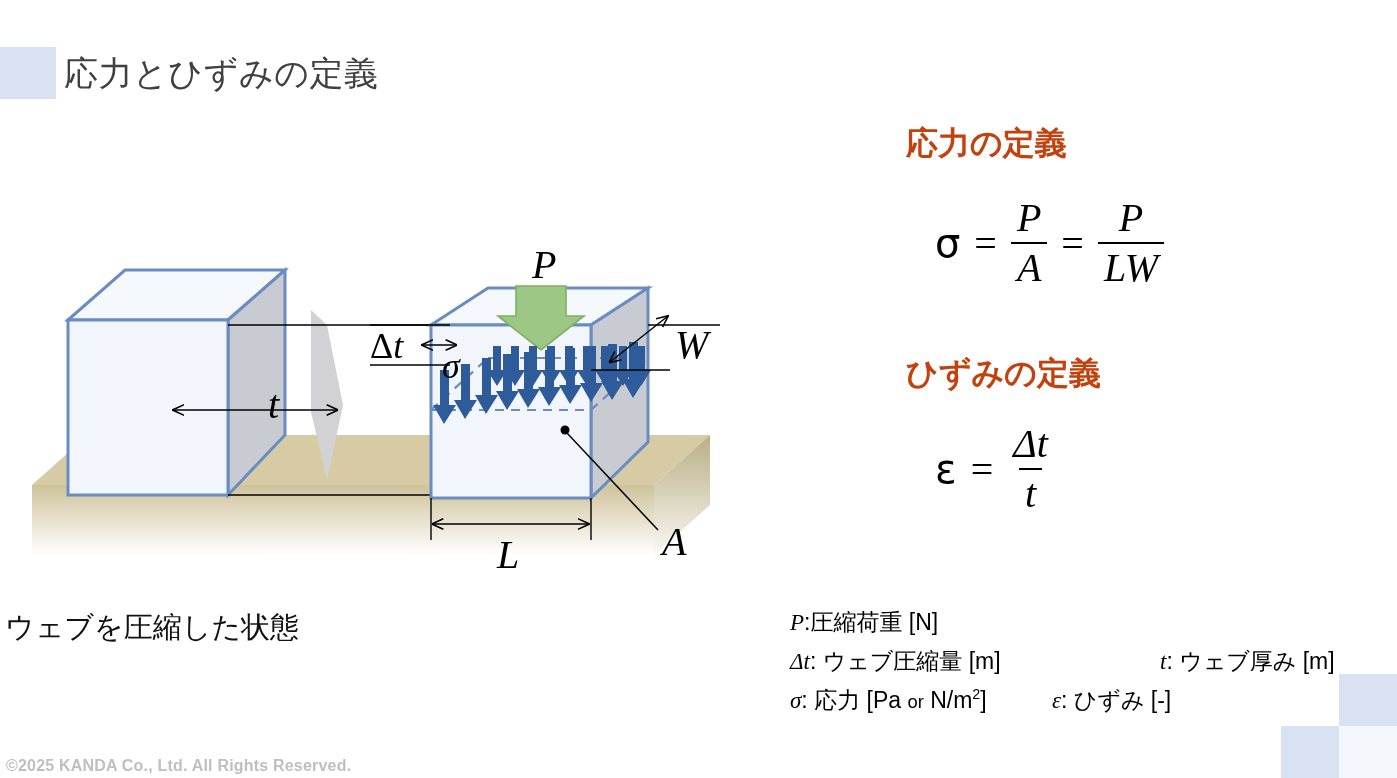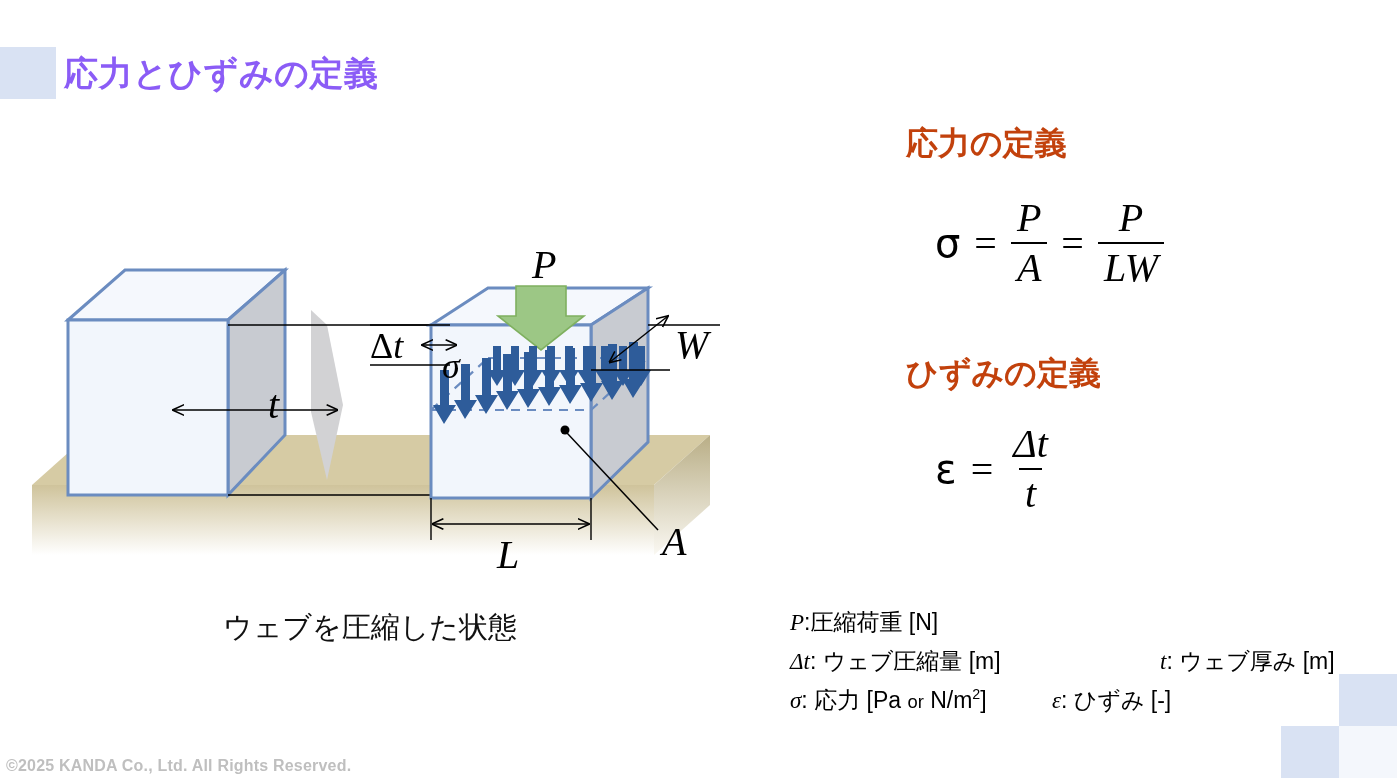--- a/index.html
+++ b/index.html
@@ -7,41 +7,41 @@
     width:1397px;height:778px;position:relative;overflow:hidden;
     font-family:"Liberation Sans","DejaVu Sans",sans-serif;
     color:#000;
   }
   .abs{position:absolute;}
 
   
   #title-accent{left:0;top:47px;width:56px;height:52px;background:#D9E2F3;}
   #page-title{
     left:64px;top:48px;width:700px;height:52px;
-    font-size:34px;font-weight:bold;color:#8b5cf6;
+    font-size:34px;font-weight:normal;color:#404040;
     letter-spacing:.5px;display:flex;align-items:center;
   }
 
   
   #corner-sq-top{right:0;top:674px;width:58px;height:52px;background:#D9E2F3;}
   #corner-sq-left{right:58px;top:726px;width:58px;height:52px;background:#D9E2F3;}
   #corner-sq-pale{right:0;top:726px;width:58px;height:52px;background:#F4F7FC;}
 
   
   #footer{
     left:6px;top:757px;font-size:16px;font-weight:bold;color:#BFBFBF;
     letter-spacing:.2px;
   }
 
   
   #diagram{left:20px;top:230px;width:710px;height:350px;}
   #diagram svg{display:block;}
 
   #diagram-caption{
-    left:25px;top:608px;width:690px;text-align:center;
+    left:5px;top:608px;width:690px;
     font-size:29px;color:#111;
   }
 
   
   .sec-head{font-size:32px;font-weight:bold;color:#c2410c;margin-left:48px;}
   #stress-head{left:858px;top:122px;}
   #strain-head{left:858px;top:352px;}
 
   .formula{
     font-family:"Liberation Serif","DejaVu Serif",serif;

